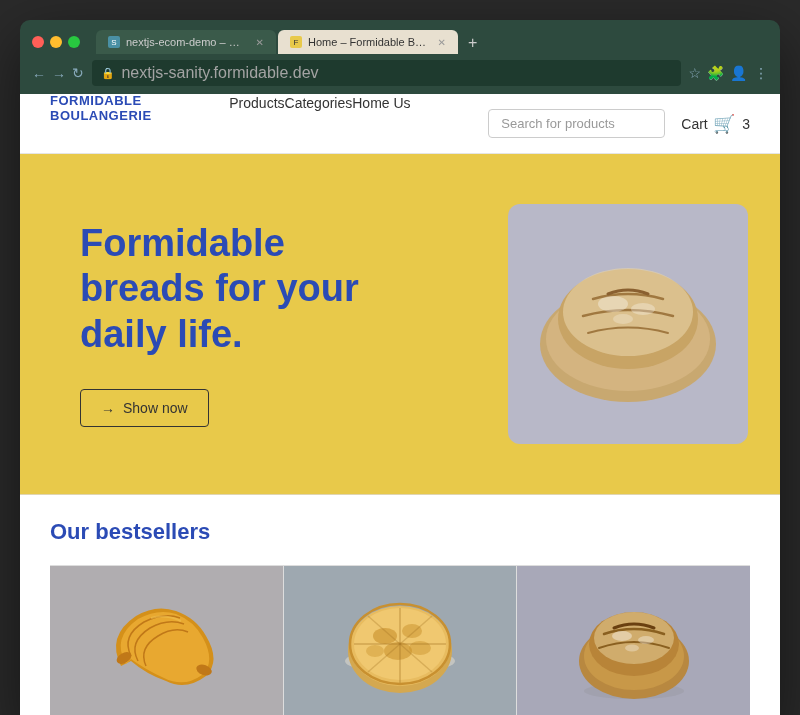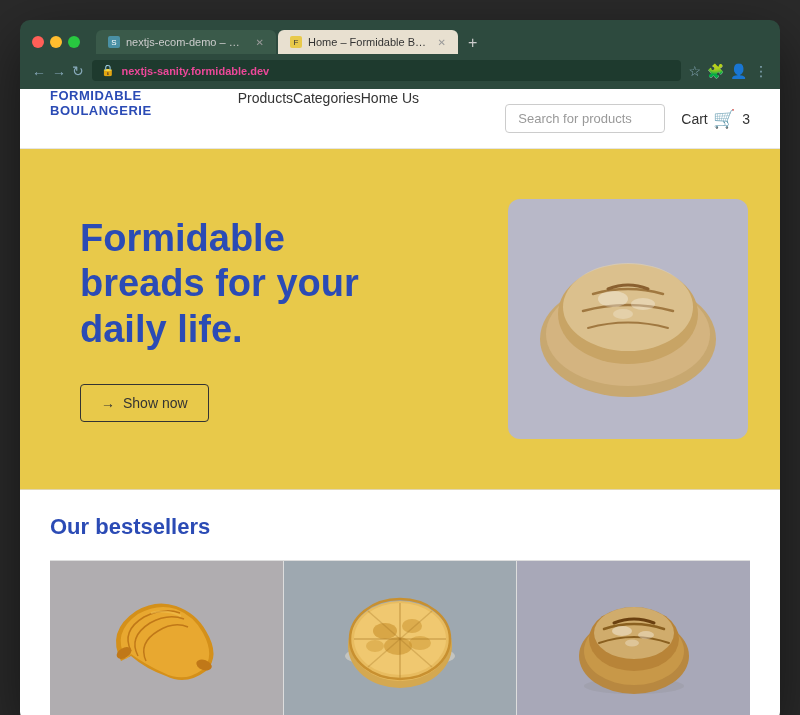--- a/index.html
+++ b/index.html
@@ -190,21 +190,21 @@
       align-items: center;
       gap: 16px;
     }
 
     .search-box {
       border: 1px solid #ccc;
       border-radius: 4px;
       padding: 6px 12px;
       font-size: 13px;
       color: #999;
-      width: 160px;
+      width: 177px;
       background: #fff;
       cursor: text;
     }
 
     .cart-btn {
       display: flex;
       align-items: center;
       gap: 6px;
       font-size: 14px;
       color: #333;
@@ -349,21 +349,21 @@
     </div>
 
     <div class="address-bar">
       <div class="nav-buttons">
         <span class="nav-btn">←</span>
         <span class="nav-btn">→</span>
         <span class="nav-btn">↻</span>
       </div>
       <div class="url-bar">
         <span class="url-lock">🔒</span>
-        <span style="font-size:11px; color:#ec4899;font-weight:bold;">nextjs-sanity.formidable.dev</span>
+        <span style="font-size:16px; color:#a3a3a3;">nextjs-sanity.formidable.dev</span>
       </div>
       <div class="browser-actions">
         <span class="browser-action-icon">☆</span>
         <span class="browser-action-icon">🧩</span>
         <span class="browser-action-icon">👤</span>
         <span class="browser-action-icon">⋮</span>
       </div>
     </div>
   </div>
 

